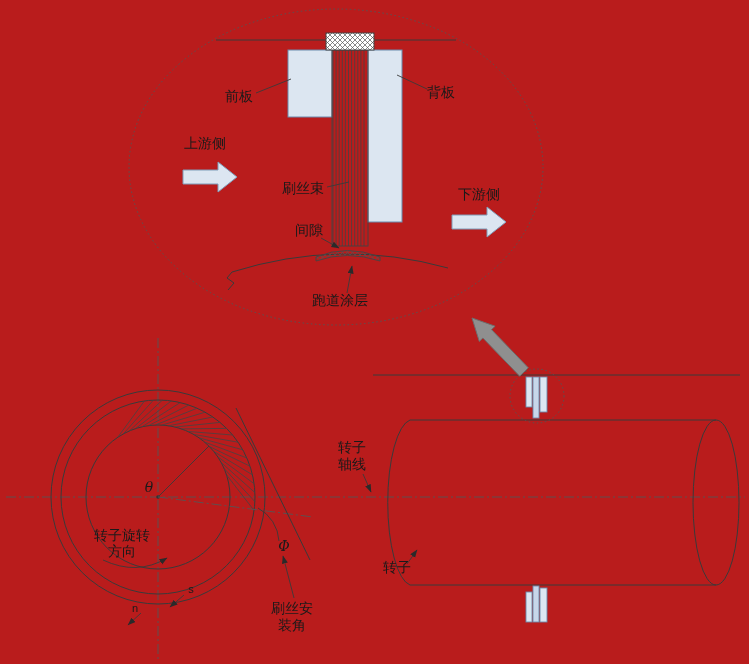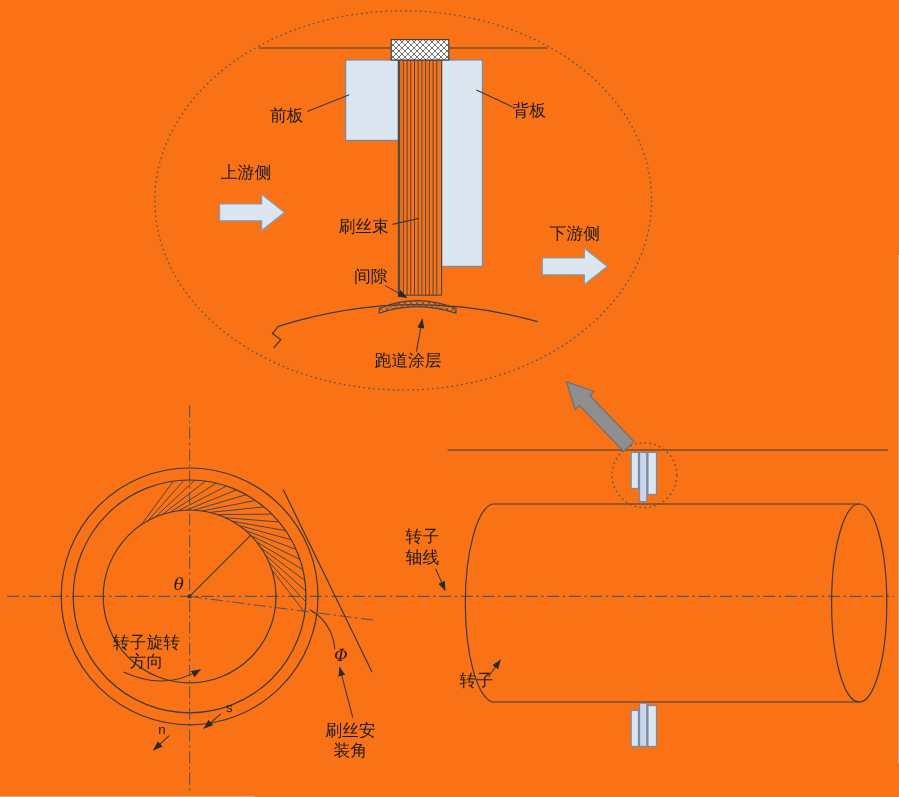--- a/index.html
+++ b/index.html
@@ -1,17 +1,17 @@
 <!DOCTYPE html>
 <html><head>
 <meta charset="utf-8">
 <style>
   html,body{margin:0;padding:0;background:#fff;}
   .canvas{
-    position:relative;width:749px;height:664px;background:#f97316;overflow:hidden;
+    position:relative;width:749px;height:664px;background:#b91c1c;overflow:hidden;
     font-family:"Liberation Sans","DejaVu Sans",sans-serif;
   }
   svg{display:block;}
   text{fill:#1a1a1a;font-size:14px;font-family:"Liberation Sans","DejaVu Sans",sans-serif;}
   .sym{font-family:"DejaVu Serif","Liberation Serif",serif;font-style:italic;font-size:14px;}
   .small{font-size:11px;}
   .thin{stroke:#3a3a3a;stroke-width:1;fill:none;}
   .leader{stroke:#3a3a3a;stroke-width:0.9;fill:none;}
   .dashdot{stroke:#555;stroke-width:0.9;fill:none;stroke-dasharray:10 3 2 3;}
   .dotted{stroke:#555;stroke-width:1;fill:none;stroke-dasharray:1.5 2.6;}

